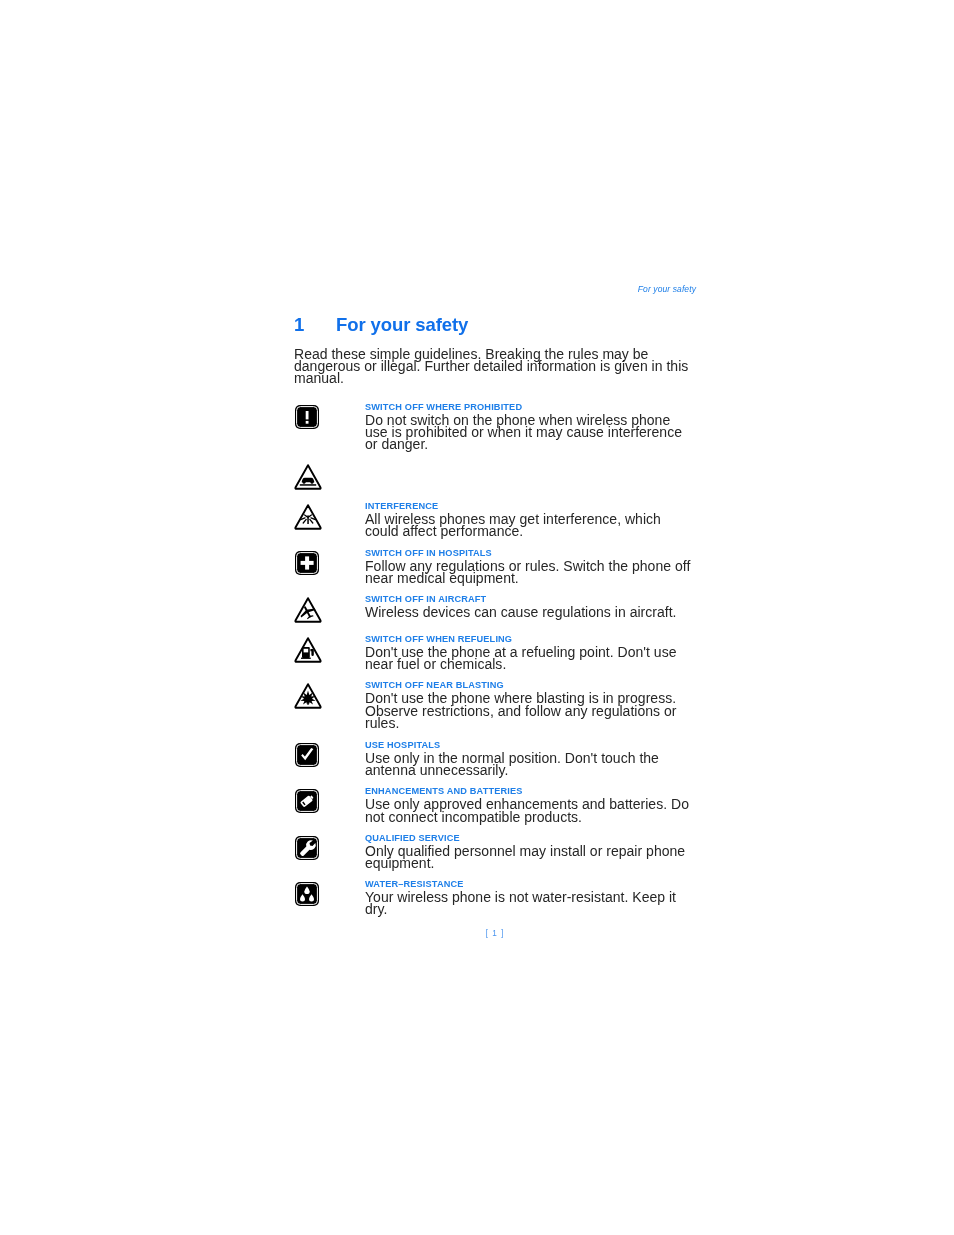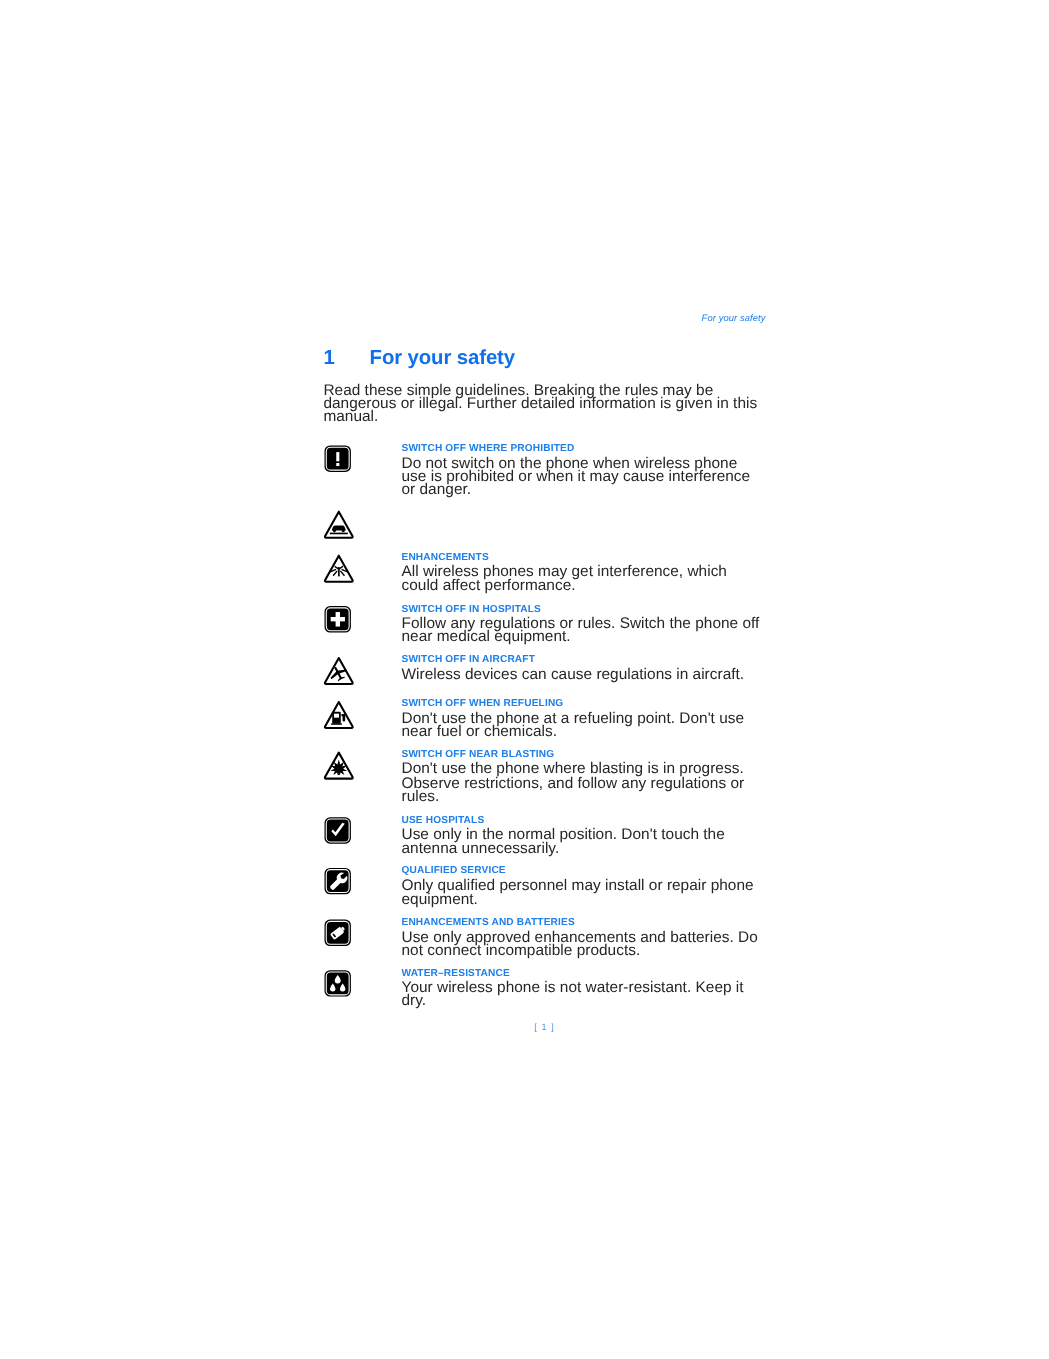--- a/index.html
+++ b/index.html
@@ -157,21 +157,21 @@
               <path d="M10.2 11.0 L14 13.6 L17.8 11.0 L17.8 12.6 L14 15.2 L10.2 12.6 Z" fill="#000000"></path>
               <g stroke="#000000" stroke-width="1.3" stroke-linecap="round">
                 <line x1="12.2" y1="16.4" x2="9.2" y2="20.0"></line>
                 <line x1="15.8" y1="16.4" x2="18.8" y2="20.0"></line>
                 <line x1="11.0" y1="14.8" x2="6.6" y2="16.6"></line>
                 <line x1="17.0" y1="14.8" x2="21.4" y2="16.6"></line>
               </g>
             </svg>
           </div>
           <div class="text-cell">
-            <div class="item-head">ENHANCEMENTS</div>
+            <div class="item-head">INTERFERENCE</div>
             <div class="item-body">All wireless phones may get interference, which could affect performance.</div>
           </div>
         </div>
         <div class="item tight">
           <div class="icon-cell">
             <svg width="26" height="26" viewBox="0 0 26 26">
               <rect x="1" y="1" width="24" height="24" rx="5" ry="5" fill="#000000"></rect>
               <rect x="2.6" y="2.6" width="20.8" height="20.8" rx="3.8" ry="3.8" fill="none" stroke="#ffffff" stroke-width="1"></rect>
               <rect x="11.1" y="6.4" width="4.0" height="13.2" fill="#ffffff"></rect>
               <rect x="6.6" y="10.9" width="13.0" height="4.0" fill="#ffffff"></rect>
@@ -237,50 +237,50 @@
           <div class="text-cell">
             <div class="item-head">USE HOSPITALS</div>
             <div class="item-body">Use only in the normal position. Don't touch the antenna unnecessarily.</div>
           </div>
         </div>
         <div class="item tight">
           <div class="icon-cell">
             <svg width="26" height="26" viewBox="0 0 26 26">
               <rect x="1" y="1" width="24" height="24" rx="5" ry="5" fill="#000000"></rect>
               <rect x="2.6" y="2.6" width="20.8" height="20.8" rx="3.8" ry="3.8" fill="none" stroke="#ffffff" stroke-width="1"></rect>
-              <path d="M18.9 5.6 a4.9 4.9 0 0 0 -6.6 5.9 L6.6 17.2 a1.6 1.6 0 0 0 0 2.3 l0.9 0.9 a1.6 1.6 0 0 0 2.3 0 l5.7 -5.7 a4.9 4.9 0 0 0 5.9 -6.6 l-2.9 2.9 l-2.4 -0.6 l-0.6 -2.4 Z" fill="#ffffff"></path>
-            </svg>
-          </div>
-          <div class="text-cell">
-            <div class="item-head">QUALIFIED SERVICE</div>
-            <div class="item-body">Only qualified personnel may install or repair phone equipment.</div>
-          </div>
-        </div>
-        <div class="item tight">
-          <div class="icon-cell">
-            <svg width="26" height="26" viewBox="0 0 26 26">
-              <rect x="1" y="1" width="24" height="24" rx="5" ry="5" fill="#000000"></rect>
-              <rect x="2.6" y="2.6" width="20.8" height="20.8" rx="3.8" ry="3.8" fill="none" stroke="#ffffff" stroke-width="1"></rect>
               <g transform="rotate(-38 13 13)">
                 <rect x="6.6" y="9.7" width="11.6" height="6.6" rx="1.5" ry="1.5" fill="#ffffff"></rect>
                 <rect x="18.2" y="11.4" width="1.9" height="3.2" rx="0.6" ry="0.6" fill="#ffffff"></rect>
                 <rect x="8.3" y="11.2" width="1.5" height="3.6" fill="#000000"></rect>
               </g>
             </svg>
           </div>
           <div class="text-cell">
             <div class="item-head">ENHANCEMENTS AND BATTERIES</div>
             <div class="item-body">Use only approved enhancements and batteries. Do not connect incompatible products.</div>
           </div>
         </div>
         <div class="item tight">
           <div class="icon-cell">
             <svg width="26" height="26" viewBox="0 0 26 26">
               <rect x="1" y="1" width="24" height="24" rx="5" ry="5" fill="#000000"></rect>
               <rect x="2.6" y="2.6" width="20.8" height="20.8" rx="3.8" ry="3.8" fill="none" stroke="#ffffff" stroke-width="1"></rect>
+              <path d="M18.9 5.6 a4.9 4.9 0 0 0 -6.6 5.9 L6.6 17.2 a1.6 1.6 0 0 0 0 2.3 l0.9 0.9 a1.6 1.6 0 0 0 2.3 0 l5.7 -5.7 a4.9 4.9 0 0 0 5.9 -6.6 l-2.9 2.9 l-2.4 -0.6 l-0.6 -2.4 Z" fill="#ffffff"></path>
+            </svg>
+          </div>
+          <div class="text-cell">
+            <div class="item-head">QUALIFIED SERVICE</div>
+            <div class="item-body">Only qualified personnel may install or repair phone equipment.</div>
+          </div>
+        </div>
+        <div class="item tight">
+          <div class="icon-cell">
+            <svg width="26" height="26" viewBox="0 0 26 26">
+              <rect x="1" y="1" width="24" height="24" rx="5" ry="5" fill="#000000"></rect>
+              <rect x="2.6" y="2.6" width="20.8" height="20.8" rx="3.8" ry="3.8" fill="none" stroke="#ffffff" stroke-width="1"></rect>
               <path d="M13 5.4 q2.7 3.3 2.7 5.0 a2.7 2.7 0 0 1 -5.4 0 q0 -1.7 2.7 -5.0 Z" fill="#ffffff"></path>
               <path d="M8.5 13.2 q2.5 3.1 2.5 4.7 a2.5 2.5 0 0 1 -5.0 0 q0 -1.6 2.5 -4.7 Z" fill="#ffffff"></path>
               <path d="M17.5 13.2 q2.5 3.1 2.5 4.7 a2.5 2.5 0 0 1 -5.0 0 q0 -1.6 2.5 -4.7 Z" fill="#ffffff"></path>
             </svg>
           </div>
           <div class="text-cell">
             <div class="item-head">WATER–RESISTANCE</div>
             <div class="item-body">Your wireless phone is not water-resistant. Keep it dry.</div>
           </div>
         </div>

